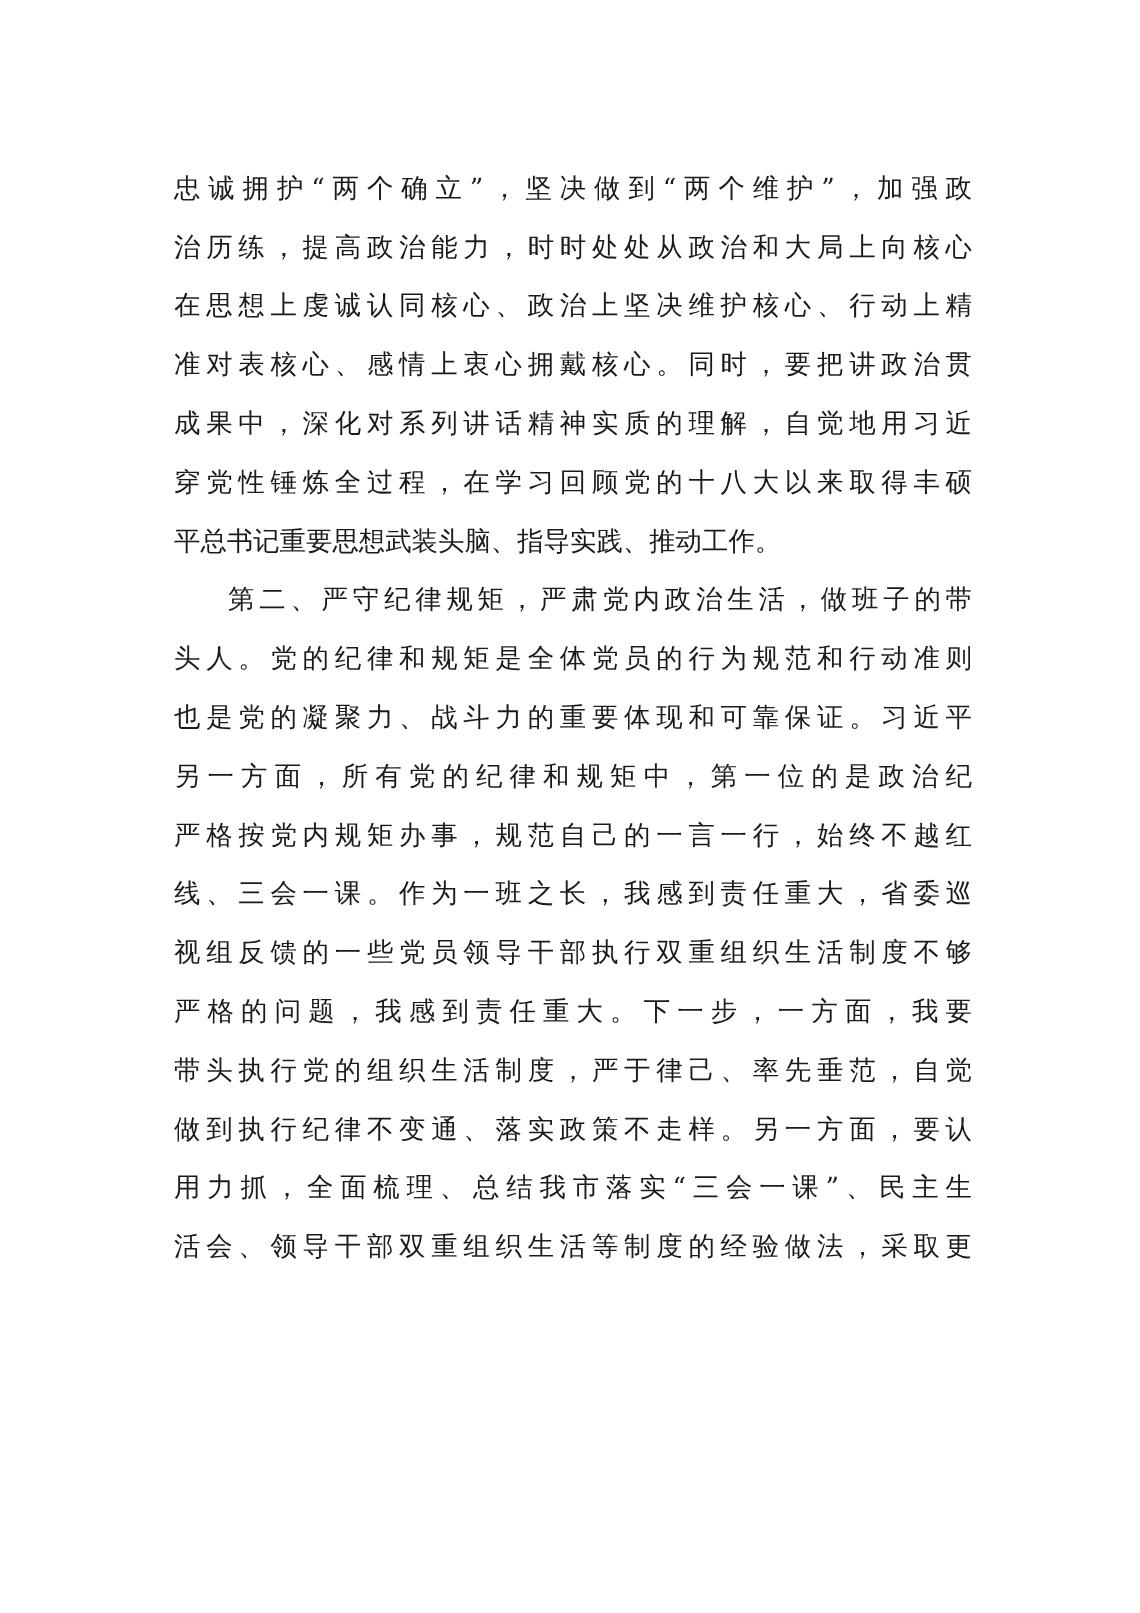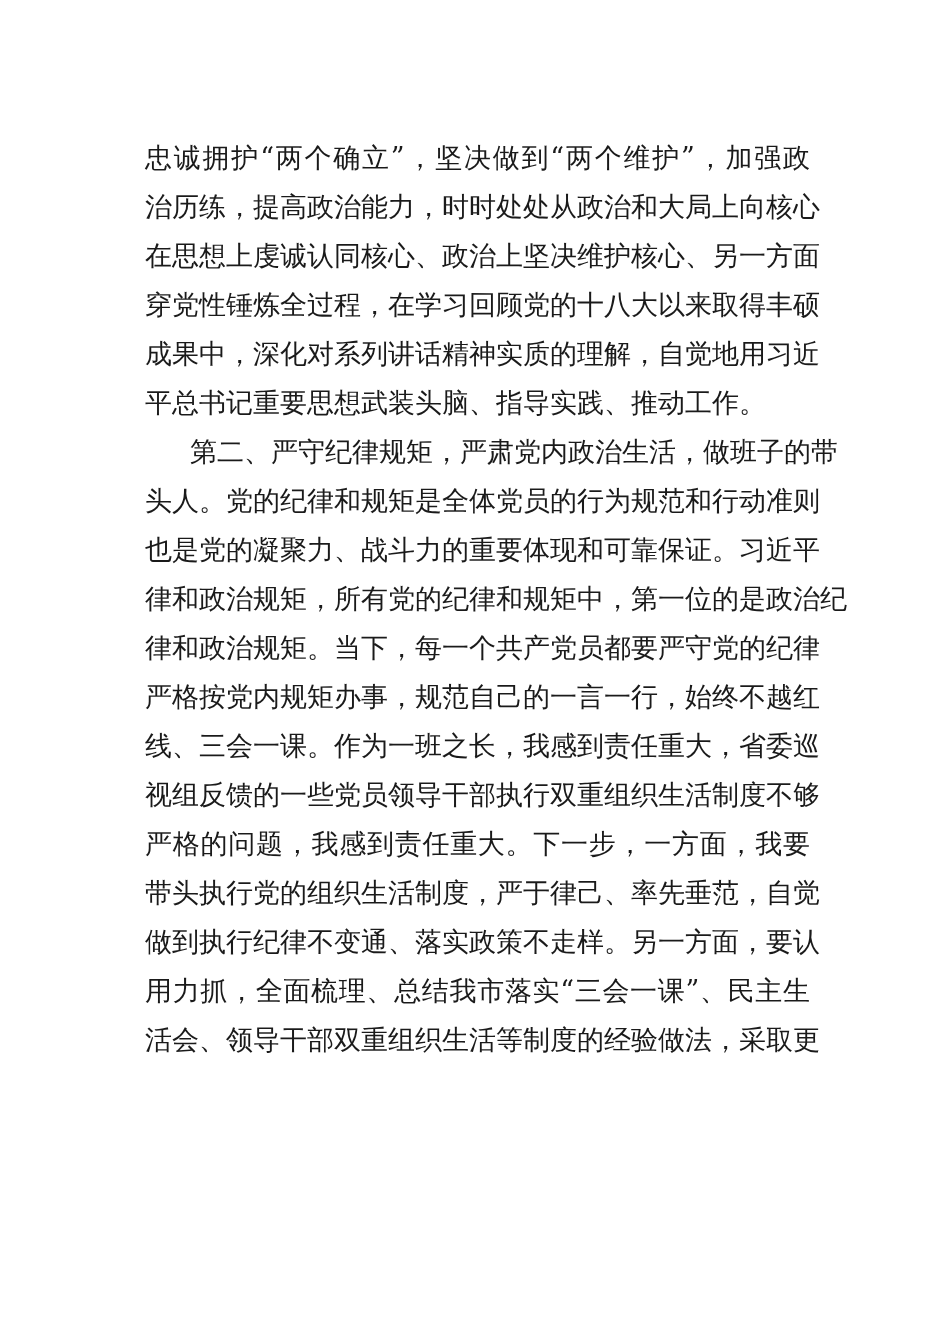--- a/index.html
+++ b/index.html
@@ -24,21 +24,21 @@
   .body-text {
     position: absolute;
     left: 145px;
     top: 133px;
     width: 665px;
   }
   .line {
     display: block;
     height: 49px;
     line-height: 49px;
-    font-size: 27px;
+    font-size: 22px;
     white-space: nowrap;
     text-align: justify;
     text-align-last: justify;
     letter-spacing: 0px;
   }
   .line.last {
     text-align-last: left;
   }
   .line.indent {
     padding-left: 45px;
@@ -46,32 +46,32 @@
 </style>
 </head>
 <body>
 
 <div class="page">
   <div class="body-text">
 
     <div>
       <span class="line">忠诚拥护“两个确立”，坚决做到“两个维护”，加强政</span>
       <span class="line">治历练，提高政治能力，时时处处从政治和大局上向核心</span>
-      <span class="line">在思想上虔诚认同核心、政治上坚决维护核心、另一方面</span>
+      <span class="line">在思想上虔诚认同核心、政治上坚决维护核心、行动上精</span>
+      <span class="line">准对表核心、感情上衷心拥戴核心。同时，要把讲政治贯</span>
+      <span class="line">成果中，深化对系列讲话精神实质的理解，自觉地用习近</span>
       <span class="line">穿党性锤炼全过程，在学习回顾党的十八大以来取得丰硕</span>
-      <span class="line">成果中，深化对系列讲话精神实质的理解，自觉地用习近</span>
       <span class="line last">平总书记重要思想武装头脑、指导实践、推动工作。</span>
     </div>
 
     <div>
       <span class="line indent">第二、严守纪律规矩，严肃党内政治生活，做班子的带</span>
       <span class="line">头人。党的纪律和规矩是全体党员的行为规范和行动准则</span>
       <span class="line">也是党的凝聚力、战斗力的重要体现和可靠保证。习近平</span>
-      <span class="line">律和政治规矩，所有党的纪律和规矩中，第一位的是政治纪</span>
-      <span class="line">律和政治规矩。当下，每一个共产党员都要严守党的纪律</span>
+      <span class="line">另一方面，所有党的纪律和规矩中，第一位的是政治纪</span>
       <span class="line">严格按党内规矩办事，规范自己的一言一行，始终不越红</span>
       <span class="line">线、三会一课。作为一班之长，我感到责任重大，省委巡</span>
       <span class="line">视组反馈的一些党员领导干部执行双重组织生活制度不够</span>
       <span class="line">严格的问题，我感到责任重大。下一步，一方面，我要</span>
       <span class="line">带头执行党的组织生活制度，严于律己、率先垂范，自觉</span>
       <span class="line">做到执行纪律不变通、落实政策不走样。另一方面，要认</span>
       <span class="line">用力抓，全面梳理、总结我市落实“三会一课”、民主生</span>
       <span class="line">活会、领导干部双重组织生活等制度的经验做法，采取更</span>
     </div>
 

